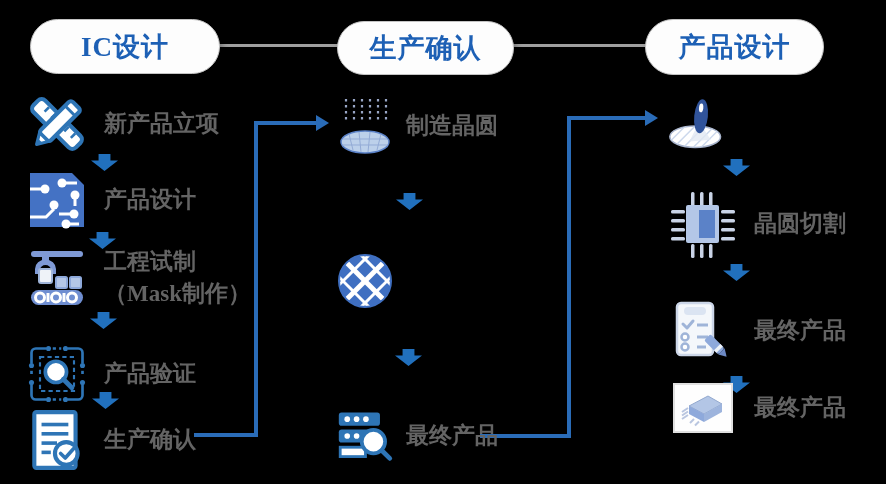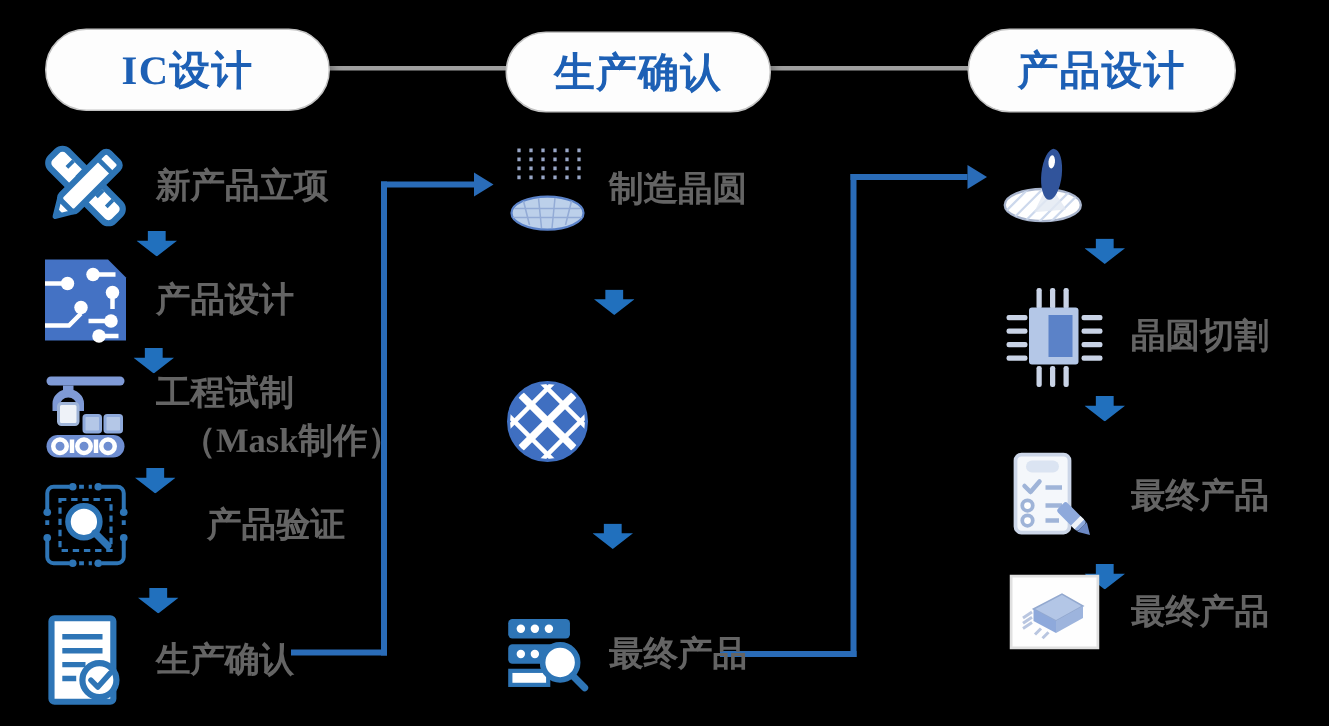--- a/index.html
+++ b/index.html
@@ -9,21 +9,21 @@
   .gline{position:absolute;height:3px;background:#9f9f9f;z-index:1;}
   .pill{position:absolute;display:flex;align-items:center;justify-content:center;
         background:#fdfdfd;border:1px solid #c3c3c3;border-radius:28px;
         box-shadow:3px 4px 6px rgba(0,0,0,.28);z-index:2;}
   .pill span{font-size:27px;font-weight:bold;color:#1d60b5;letter-spacing:1px;}
   
   .step{position:absolute;display:flex;align-items:center;z-index:2;}
   .ibox{display:flex;align-items:center;justify-content:center;flex:0 0 auto;}
   .w70{width:70px;} .w58{width:58px;} .w78{width:78px;}
   .slabel{font-size:23px;font-weight:bold;color:#646464;margin-left:12px;line-height:1.4;white-space:nowrap;}
-  .slabel .l2{display:block;margin-left:17px;}
+  .slabel .l2{display:block;}
   
   .farrow{position:absolute;width:27px;height:17px;background:#2170bd;z-index:2;
           clip-path:polygon(28% 0,72% 0,72% 38%,100% 38%,50% 100%,0 38%,28% 38%);}
   
   .cseg{position:absolute;background:#2a6cb8;z-index:1;}
   .chead{position:absolute;width:0;height:0;border-top:8px solid transparent;
          border-bottom:8px solid transparent;border-left:13px solid #2a6cb8;z-index:1;}
 </style>
 </head>
 <body>
@@ -114,21 +114,21 @@
             <circle cx="47" cy="50.5" r="4.5"></circle>
         </g>
         <rect x="21.5" y="46" width="3" height="9" fill="#fff"></rect>
         <rect x="37.5" y="46" width="3" height="9" fill="#fff"></rect>
       </svg>
     </span>
     <span class="slabel"><span>工程试制</span><span class="l2">（Mask制作）</span></span>
   </div>
   <div class="farrow" style="left:90px;top:312px;"></div>
 
-  <div class="step" style="left:22px;top:316px;gap:34px;">
+  <div class="step" style="left:22px;top:340px;">
     <span class="ibox w70">
       <svg width="68" height="68" viewBox="0 0 64 64">
         <g fill="none" stroke="#2e75b6" stroke-width="2.5">
           <path d="M8 22v-10 a4 4 0 0 1 4 -4 h10"></path>
           <path d="M42 8h10 a4 4 0 0 1 4 4 v10"></path>
           <path d="M8 42v10 a4 4 0 0 0 4 4 h10"></path>
           <path d="M56 42v10 a4 4 0 0 1 -4 4 h-10"></path>
           <rect x="16" y="16" width="32" height="32" stroke-dasharray="4 3" stroke-width="2"></rect>
           <path d="M28 8h8" stroke-dasharray="3 3"></path>
             <path d="M28 56h8" stroke-dasharray="3 3"></path>

